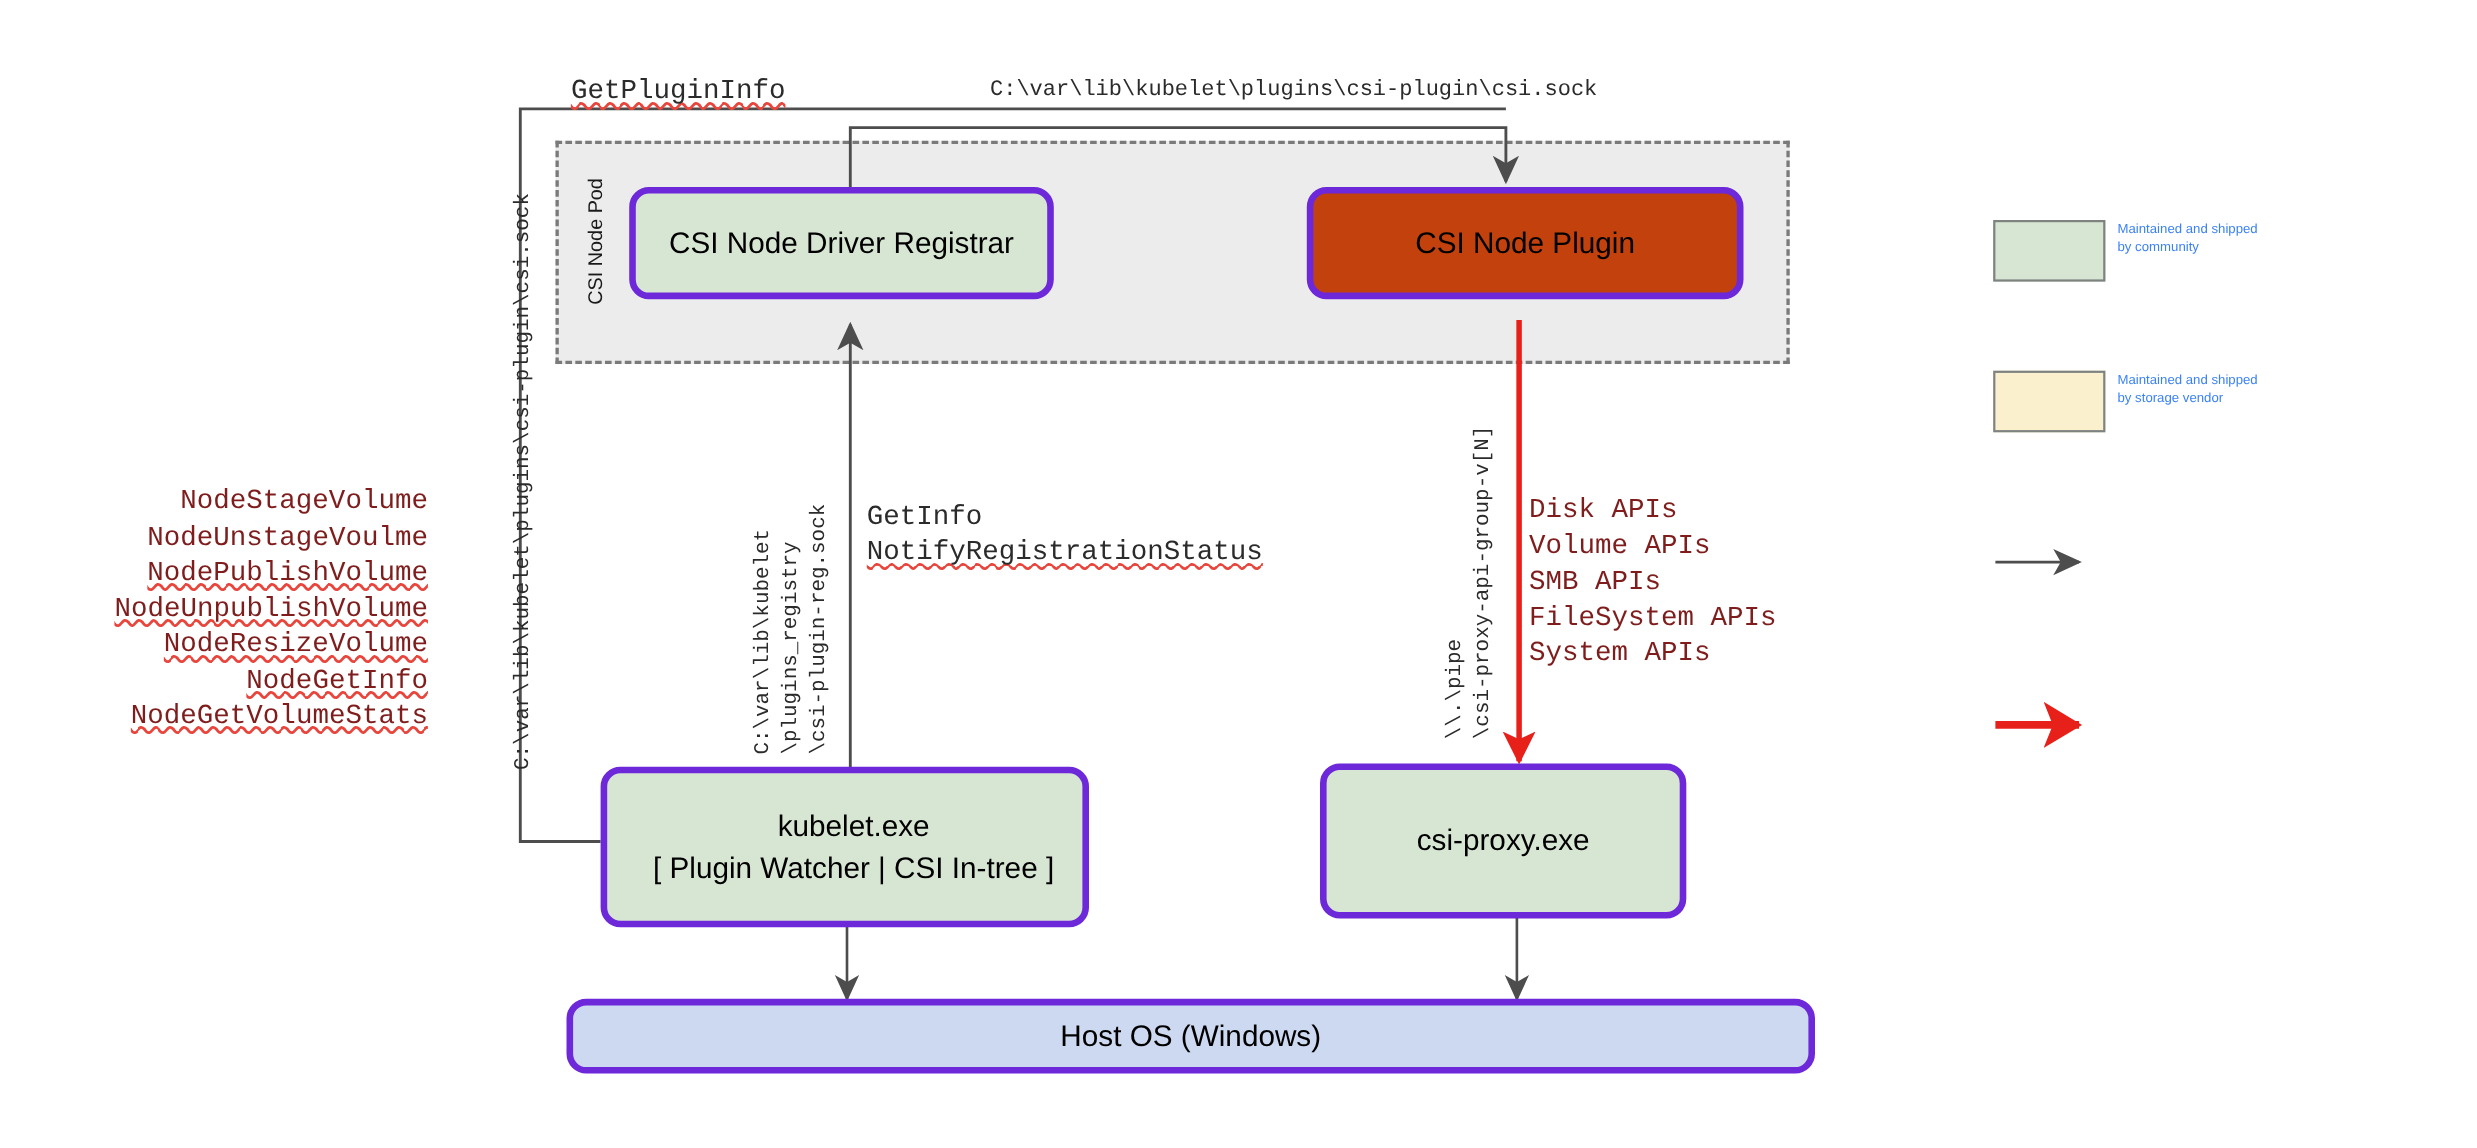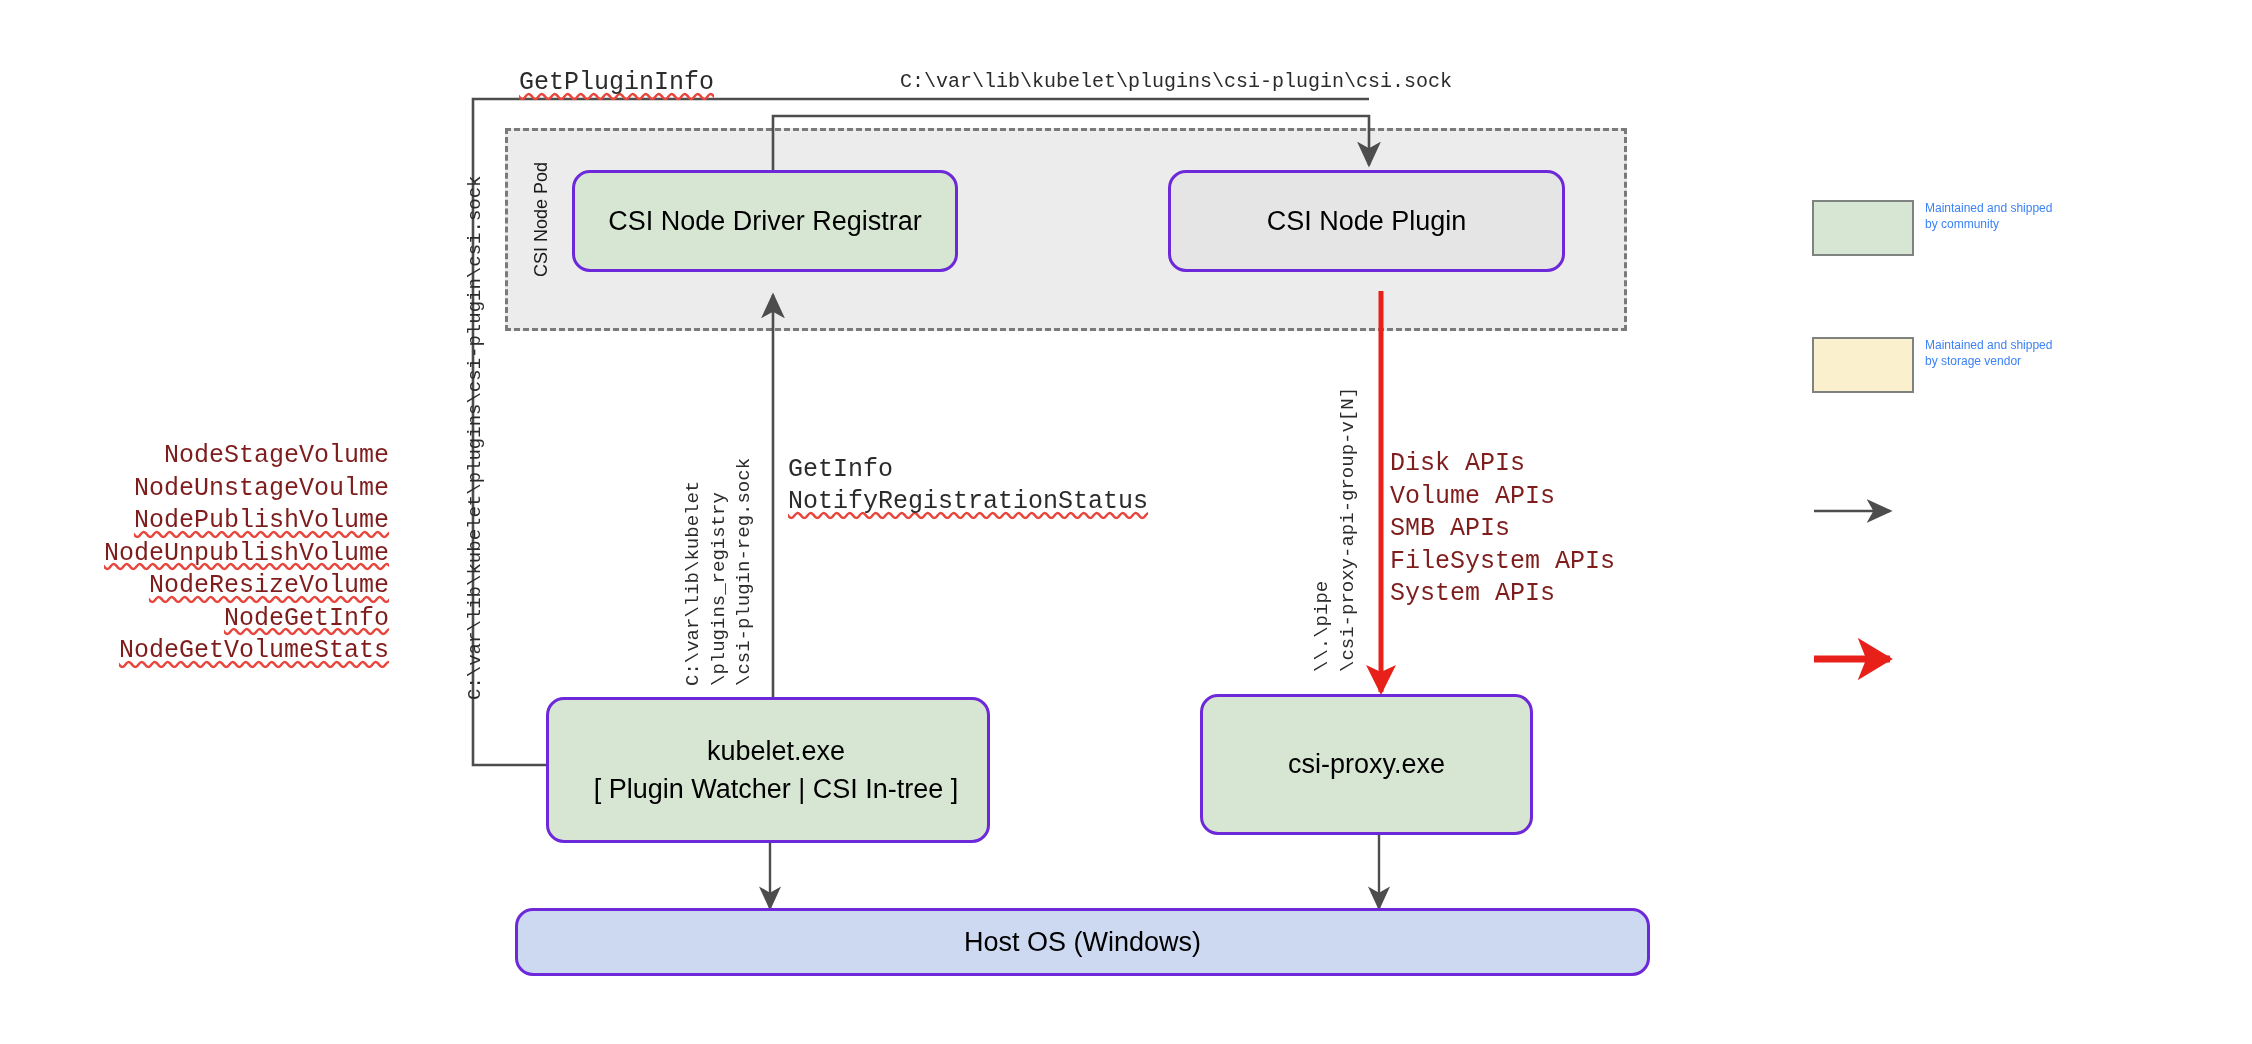--- a/index.html
+++ b/index.html
@@ -26,29 +26,29 @@
     pointer-events: none;
   }
   .node {
     position: absolute;
     box-sizing: border-box;
     display: flex;
     flex-direction: column;
     align-items: center;
     justify-content: center;
     text-align: center;
-    border: 3px solid #6d28d9;
+    border: 6px solid #6d28d9;
     border-radius: 18px;
     font-family: "Liberation Sans", sans-serif;
     font-size: 27px;
     color: #000000;
     line-height: 1.42;
   }
   .node.green  { background: #d7e6d2; }
-  .node.yellow { background: #e5e5e5; }
+  .node.yellow { background: #c2410c; margin-left: 20px; }
   .node.blue   { background: #ccd9f0; }
 
   .pod-box {
     position: absolute;
     box-sizing: border-box;
     background: #ececec;
     border: 3px dashed #7a7a7a;
   }
   .pod-label {
     position: absolute;

